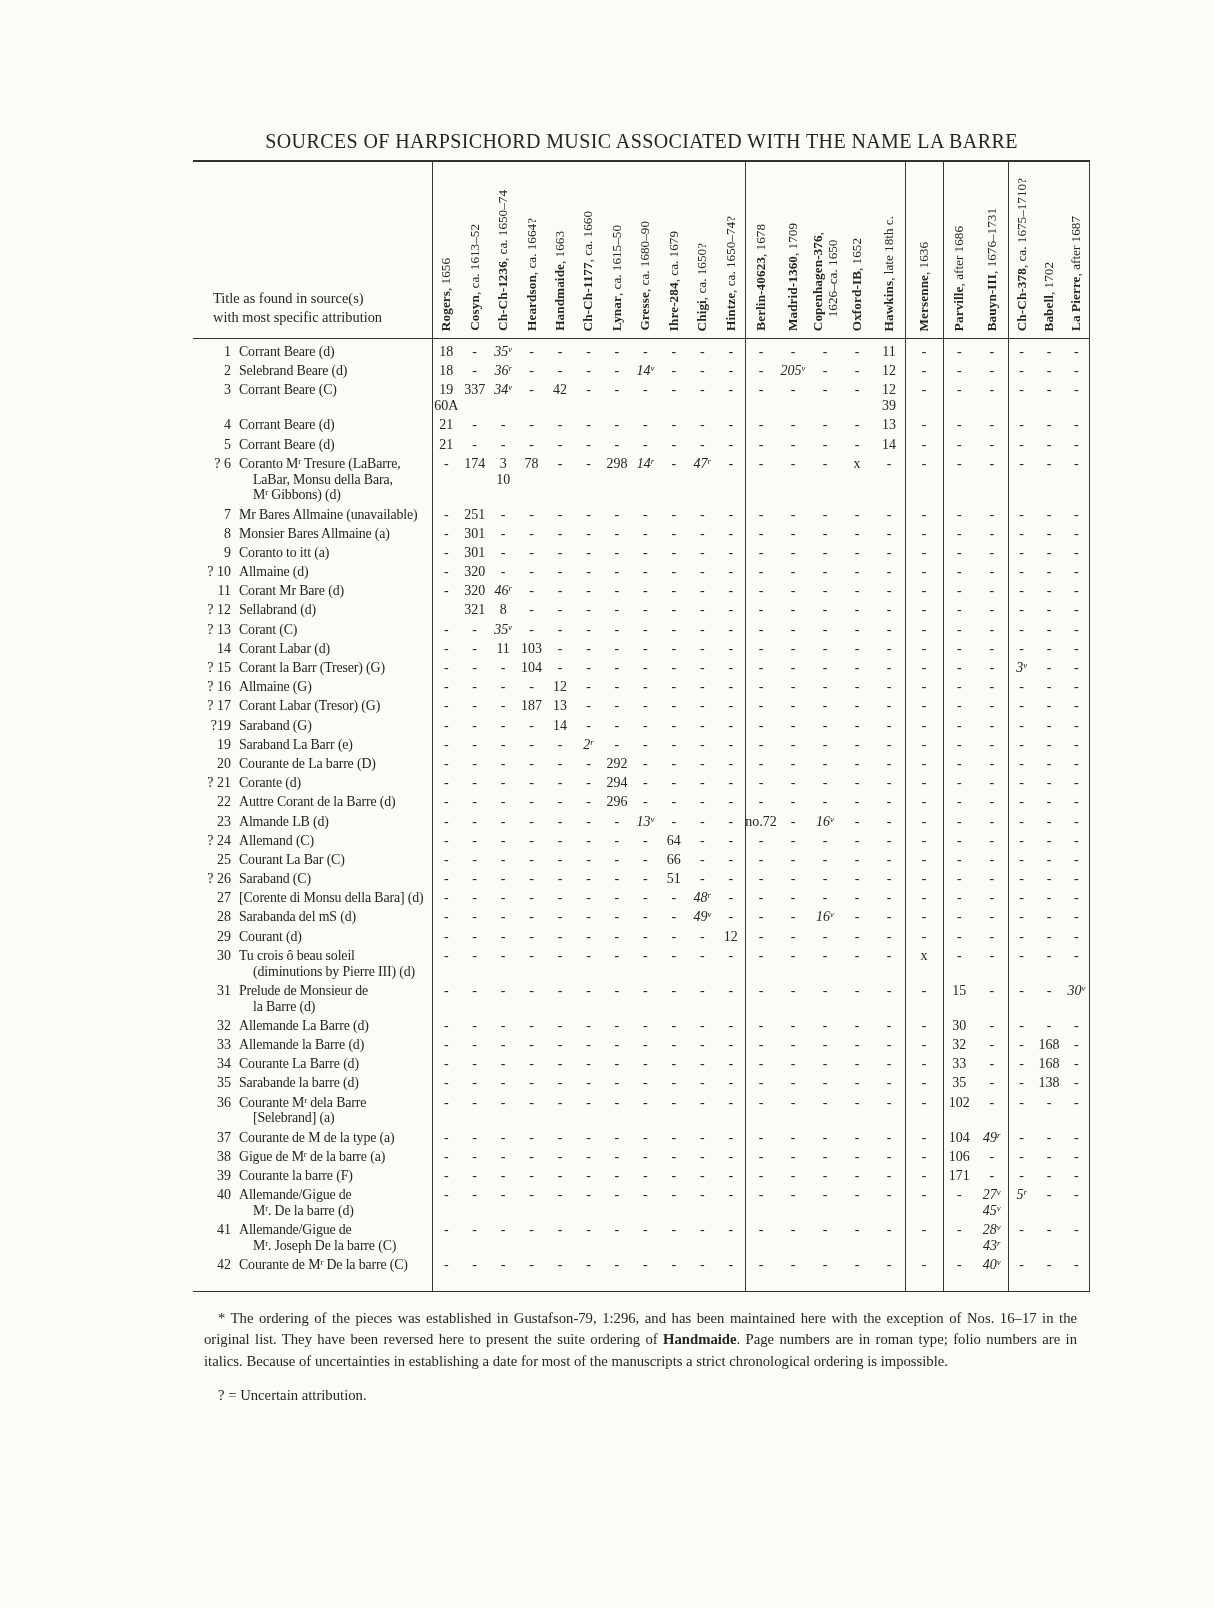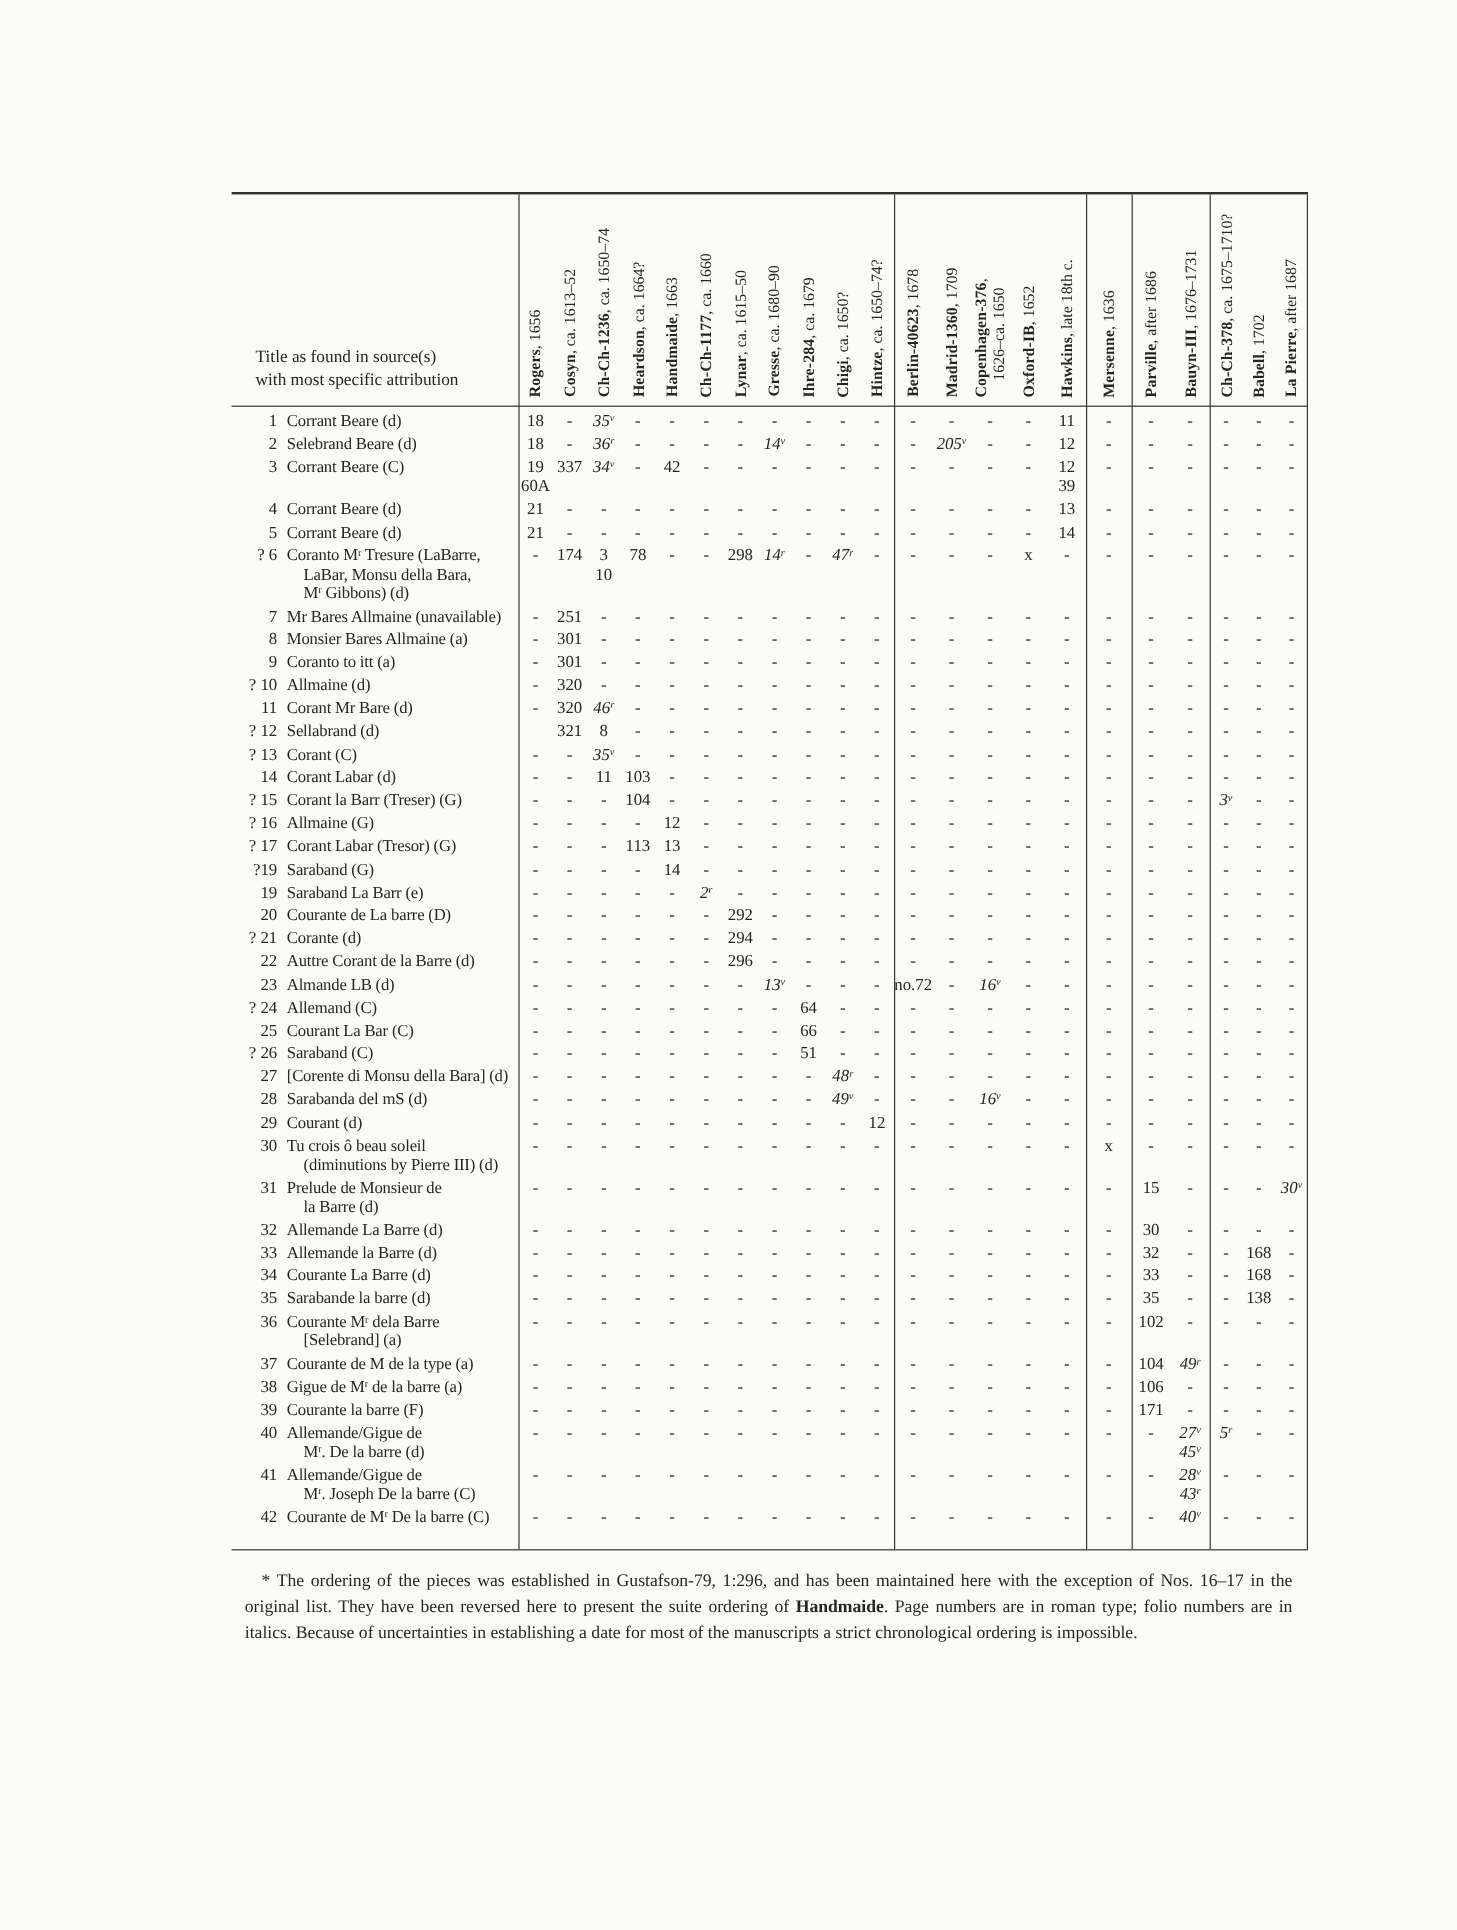--- a/index.html
+++ b/index.html
@@ -39,20 +39,21 @@
             line-height:21.4px;text-align:justify;}
   .footnote .p1{text-indent:14px;}
   .footnote .p2{margin-top:13px;text-indent:14px;text-align:left;}
   .pagenum{position:absolute;left:193px;top:1412px;width:897px;text-align:center;font-size:15.5px;}
 </style>
 </head>
 <body>
 
 <div class="page">
 
+  <div class="heading">SOURCES OF HARPSICHORD MUSIC ASSOCIATED WITH THE NAME LA BARRE</div>
 
   <div class="tbl">
     <div class="thead">
       <div class="hcell" style="width:239px">
         <div class="corner">
           <div>Title as found in source(s)</div>
           <div>with most specific attribution</div>
         </div>
       </div>
 
@@ -1374,21 +1375,21 @@
           <div class="data-cell" style="width:28.454545454545453px">
             <div class="v"><span class="dash">-</span></div>
           </div>
           <div class="data-cell" style="width:28.454545454545453px">
             <div class="v"><span class="dash">-</span></div>
           </div>
           <div class="data-cell" style="width:28.454545454545453px">
             <div class="v"><span class="dash">-</span></div>
           </div>
           <div class="data-cell" style="width:28.454545454545453px">
-            <div class="v"><span>113</span></div>
+            <div class="v"><span>187</span></div>
           </div>
           <div class="data-cell" style="width:28.454545454545453px">
             <div class="v"><span>13</span></div>
           </div>
           <div class="data-cell" style="width:28.454545454545453px">
             <div class="v"><span class="dash">-</span></div>
           </div>
           <div class="data-cell" style="width:28.454545454545453px">
             <div class="v"><span class="dash">-</span></div>
           </div>
@@ -3315,15 +3316,16 @@
   <div class="vline" style="left: 239px;"></div>
       <div class="vline" style="left: 552px;"></div>
       <div class="vline" style="left: 712px;"></div>
       <div class="vline" style="left: 750px;"></div>
       <div class="vline" style="left: 815px;"></div>
       <div class="vline" style="left: 895.5px;"></div>
     </div>
 
   <div class="footnote">
     <div class="p1">* The ordering of the pieces was established in Gustafson-79, 1:296, and has been maintained here with the exception of Nos. 16–17 in the original list. They have been reversed here to present the suite ordering of <b>Handmaide</b>. Page numbers are in roman type; folio numbers are in italics. Because of uncertainties in establishing a date for most of the manuscripts a strict chronological ordering is impossible.</div>
+    <div class="p2">? = Uncertain attribution.</div>
   </div>
 
 </div>
 
 </body></html>

